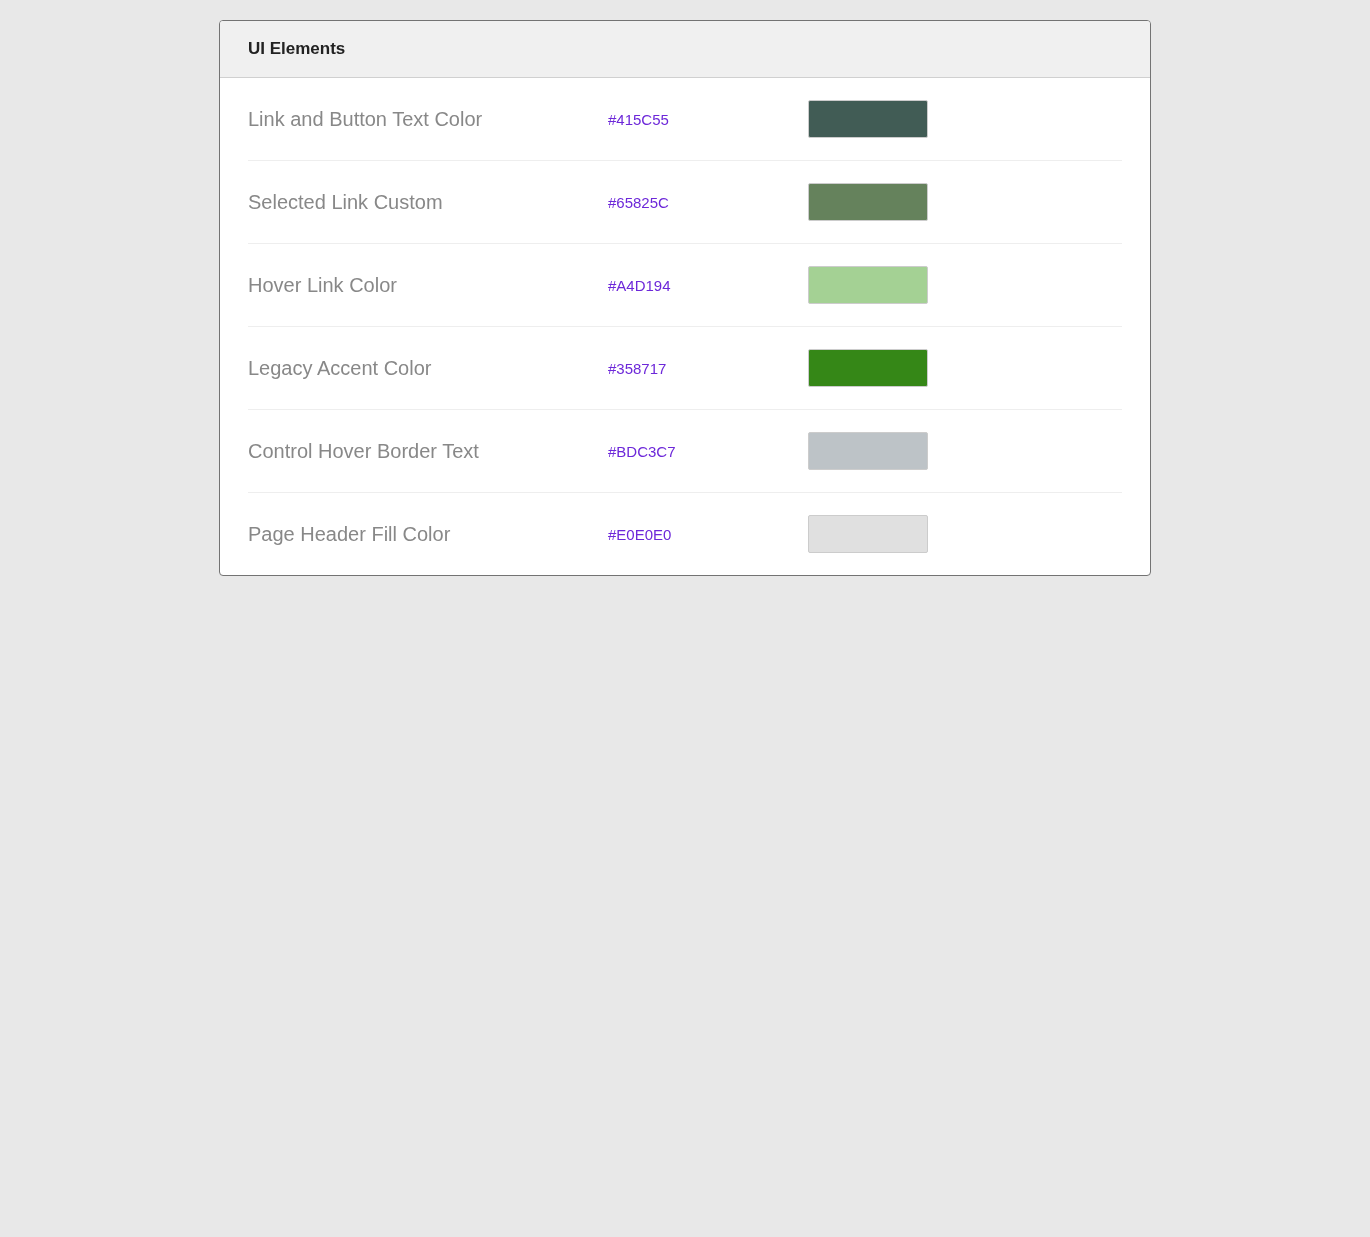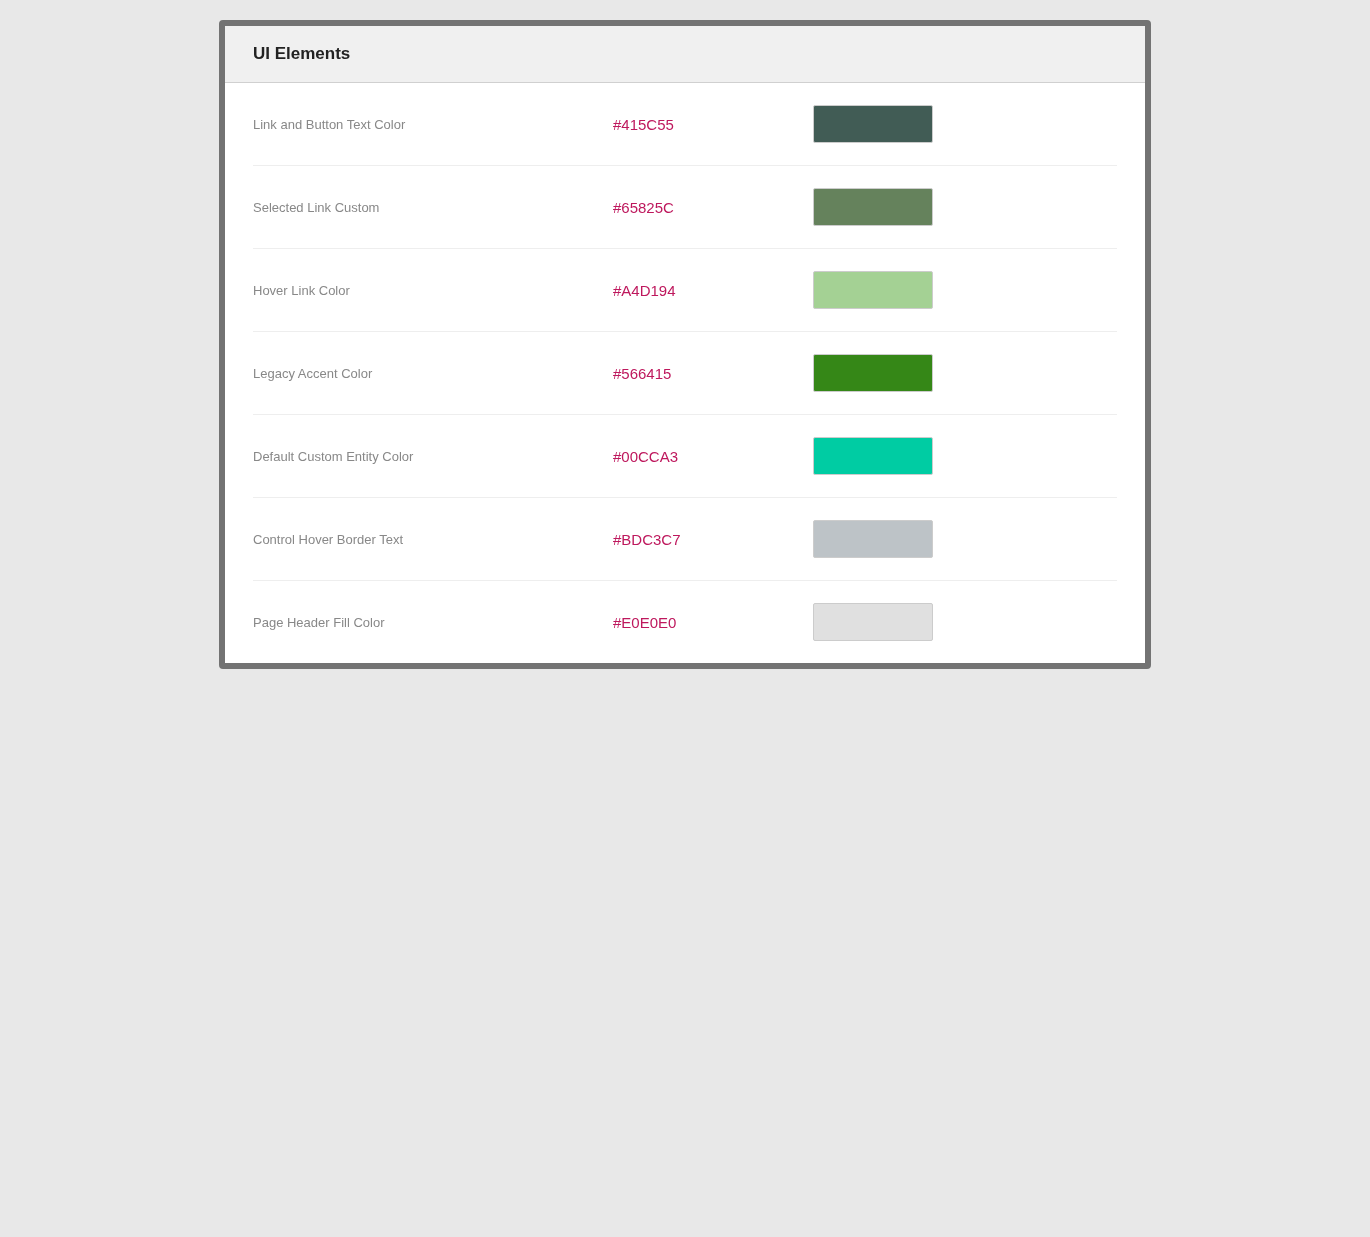--- a/index.html
+++ b/index.html
@@ -13,21 +13,21 @@
       font-family: 'Segoe UI', Arial, sans-serif;
       display: flex;
       justify-content: center;
       align-items: flex-start;
       min-height: 100vh;
       padding: 20px;
     }
 
     .panel {
       background: #ffffff;
-      border: 6px solid #737373;
+      border: 1px solid #737373;
       border-radius: 4px;
       width: 932px;
       overflow: hidden;
     }
 
     .panel-header {
       background: #f0f0f0;
       border-bottom: 1px solid #d0d0d0;
       padding: 18px 28px;
     }
@@ -48,29 +48,29 @@
       border-bottom: 1px solid #eeeeee;
       padding: 22px 0;
     }
 
     .color-row:last-child {
       border-bottom: none;
     }
 
     .color-label {
       flex: 0 0 360px;
-      font-size: 13px;
+      font-size: 20px;
       color: #888888;
       font-weight: 400;
     }
 
     .color-hex {
       flex: 0 0 200px;
       font-size: 15px;
-      color: #be185d;
+      color: #6d28d9;
       font-weight: 400;
     }
 
     .color-swatch {
       flex: 0 0 120px;
       height: 38px;
       border: 1px solid #cccccc;
       border-radius: 2px;
     }
   </style>
@@ -93,27 +93,22 @@
         <span class="color-hex">#65825C</span>
         <div class="color-swatch" style="background-color: rgb(101, 130, 92);"></div>
       </div>
       <div class="color-row">
         <span class="color-label">Hover Link Color</span>
         <span class="color-hex">#A4D194</span>
         <div class="color-swatch" style="background-color: rgb(164, 209, 148);"></div>
       </div>
       <div class="color-row">
         <span class="color-label">Legacy Accent Color</span>
-        <span class="color-hex">#566415</span>
+        <span class="color-hex">#358717</span>
         <div class="color-swatch" style="background-color: rgb(53, 135, 23);"></div>
-      </div>
-      <div class="color-row">
-        <span class="color-label">Default Custom Entity Color</span>
-        <span class="color-hex">#00CCA3</span>
-        <div class="color-swatch" style="background-color: rgb(0, 204, 163);"></div>
       </div>
       <div class="color-row">
         <span class="color-label">Control Hover Border Text</span>
         <span class="color-hex">#BDC3C7</span>
         <div class="color-swatch" style="background-color: rgb(189, 195, 199);"></div>
       </div>
       <div class="color-row">
         <span class="color-label">Page Header Fill Color</span>
         <span class="color-hex">#E0E0E0</span>
         <div class="color-swatch" style="background-color: rgb(224, 224, 224);"></div>

